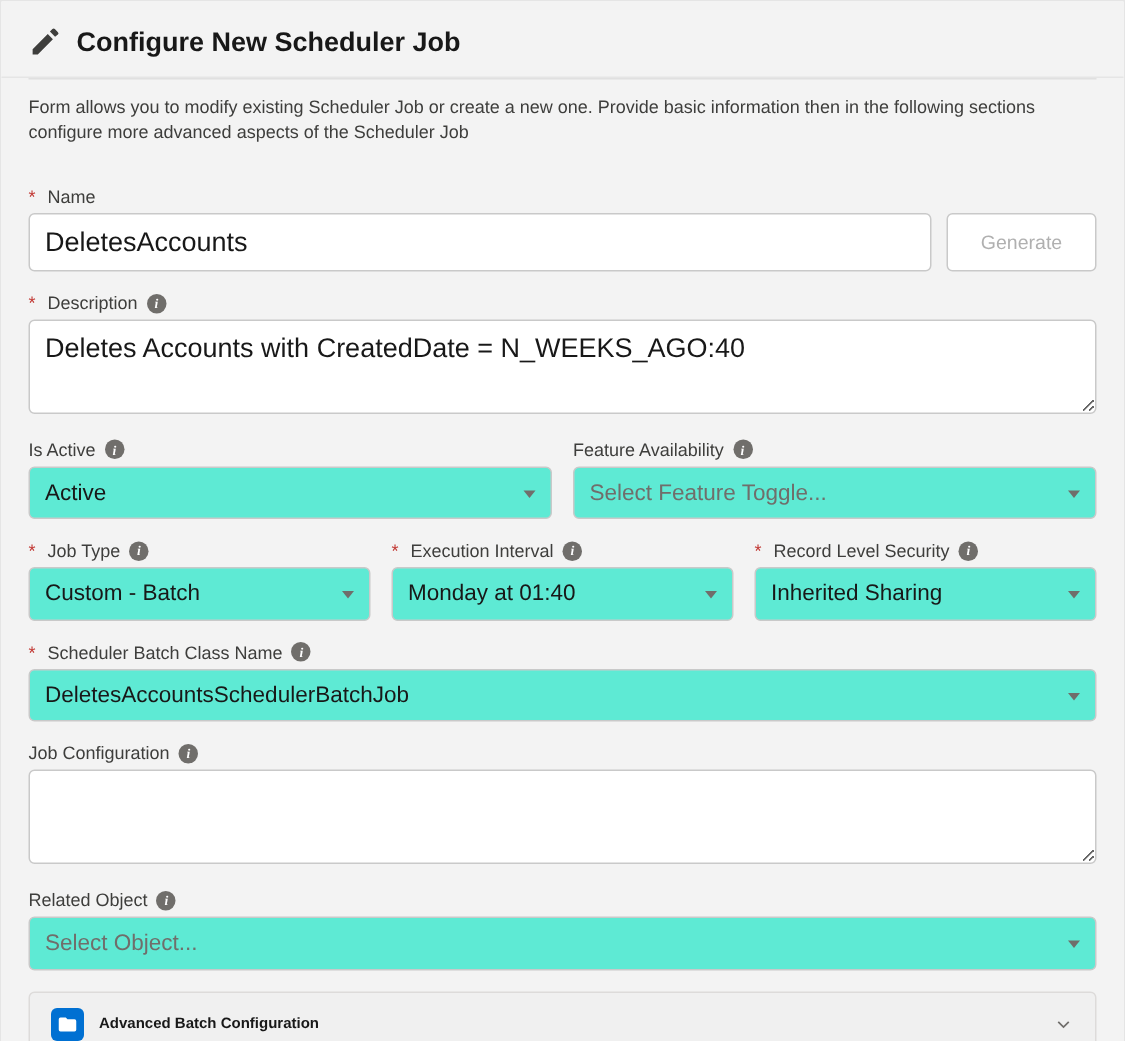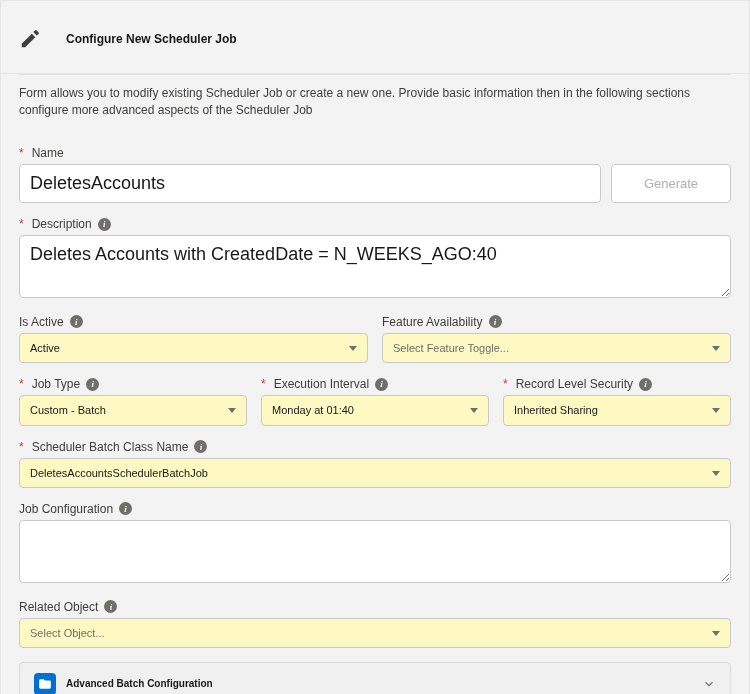--- a/index.html
+++ b/index.html
@@ -18,23 +18,23 @@
   }
   .header {
     display: flex;
     align-items: center;
     gap: 10px;
     padding: 16px 18px 12px 18px;
     background: #f3f3f3;
     border-bottom: 1px solid #e5e5e5;
   }
   .header h1 {
-    font-size: 12px;
+    font-size: 18px;
     font-weight: 600;
-    margin: 15px;
+    margin: 0;
     color: #181818;
   }
   .pencil {
     width: 22px; height: 22px;
     color: #3e3e3c;
   }
   .inner {
     padding: 0 18px 18px 18px;
     background: #f3f3f3;
   }
@@ -91,41 +91,41 @@
     color: #181818;
     line-height: 1.3;
   }
   textarea { resize: vertical; }
   .select {
     position: relative;
     width: 100%;
     border: 1px solid #c9c9c9;
     border-radius: 4px;
     padding: 7px 30px 7px 10px;
-    font-size: 11px;
-    background: #fef9c3;
+    font-size: 15px;
+    background: #5eead4;
     line-height: 1.3;
     cursor: pointer;
     color: #181818;
   }
   .select.placeholder, input::placeholder { color: #706e6b; }
   .select::after {
     content: "";
     position: absolute;
     right: 10px;
     top: 50%;
     margin-top: -2px;
     border-left: 4px solid transparent;
     border-right: 4px solid transparent;
     border-top: 5px solid #706e6b;
   }
   .name-row { display: flex; gap: 10px; }
   .name-row input { flex: 1; }
   .gen-btn {
-    width: 120px;
+    width: 100px;
     border: 1px solid #c9c9c9;
     background: #fff;
     border-radius: 4px;
     color: #b0b0b0;
     font-size: 13px;
     cursor: default;
   }
   .accordion {
     margin-top: 4px;
     border: 1px solid #dddbda;

